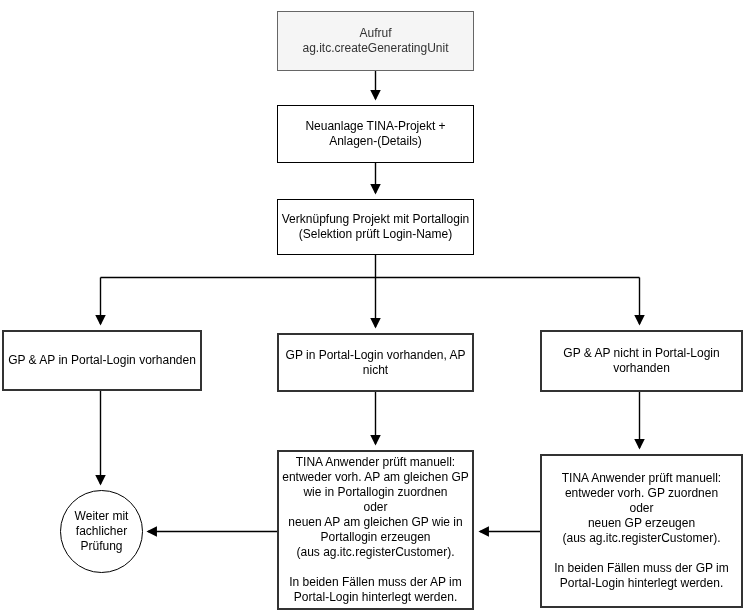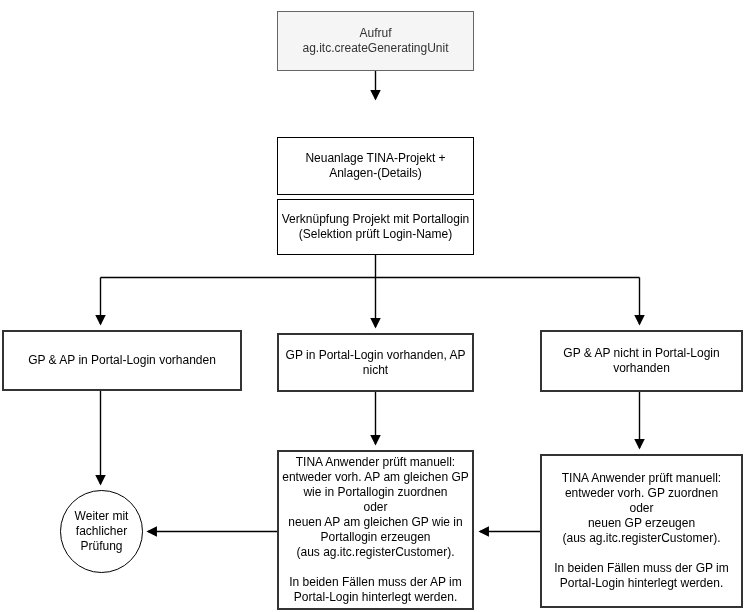--- a/index.html
+++ b/index.html
@@ -42,23 +42,23 @@
     background: #f5f5f5;
     border: 1px solid #666666;
     color: #333333;
   }
   .node-thin {
     border: 1px solid #000000;
   }
   .node-bold {
     border: 2px solid #333333;
   }
-  .node-create   { left: 277px; top: 105px; width: 197px; height: 58px; margin-top: 32px; }
+  .node-create   { left: 277px; top: 105px; width: 197px; height: 58px; }
   .node-link     { left: 277px; top: 199px; width: 197px; height: 56px; }
-  .node-case-l   { left: 2px;   top: 330px; width: 240px; height: 61px; }
+  .node-case-l   { left: 2px;   top: 330px; width: 200px; height: 61px; }
   .node-case-m   { left: 277px; top: 333px; width: 197px; height: 59px; }
   .node-case-r   { left: 540px; top: 330px; width: 203px; height: 62px; }
   .node-manual-m { left: 277px; top: 450px; width: 197px; height: 160px; }
   .node-manual-r { left: 540px; top: 454px; width: 203px; height: 154px; }
   .node-circle {
     left: 60px; top: 490px; width: 83px; height: 83px;
     border: 1.5px solid #000000;
     border-radius: 50%;
     align-items: center;
   }

